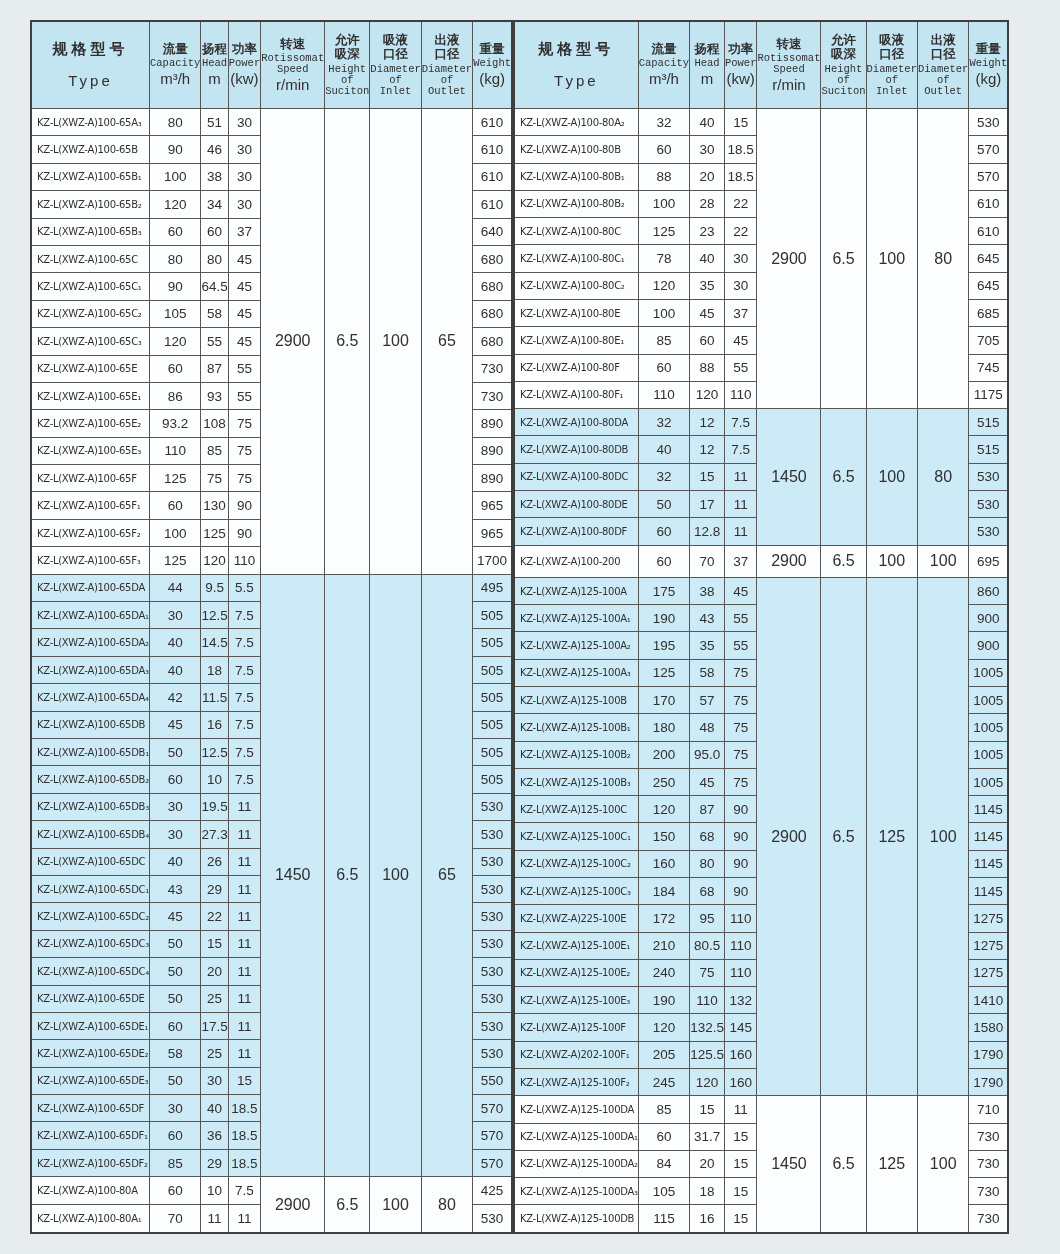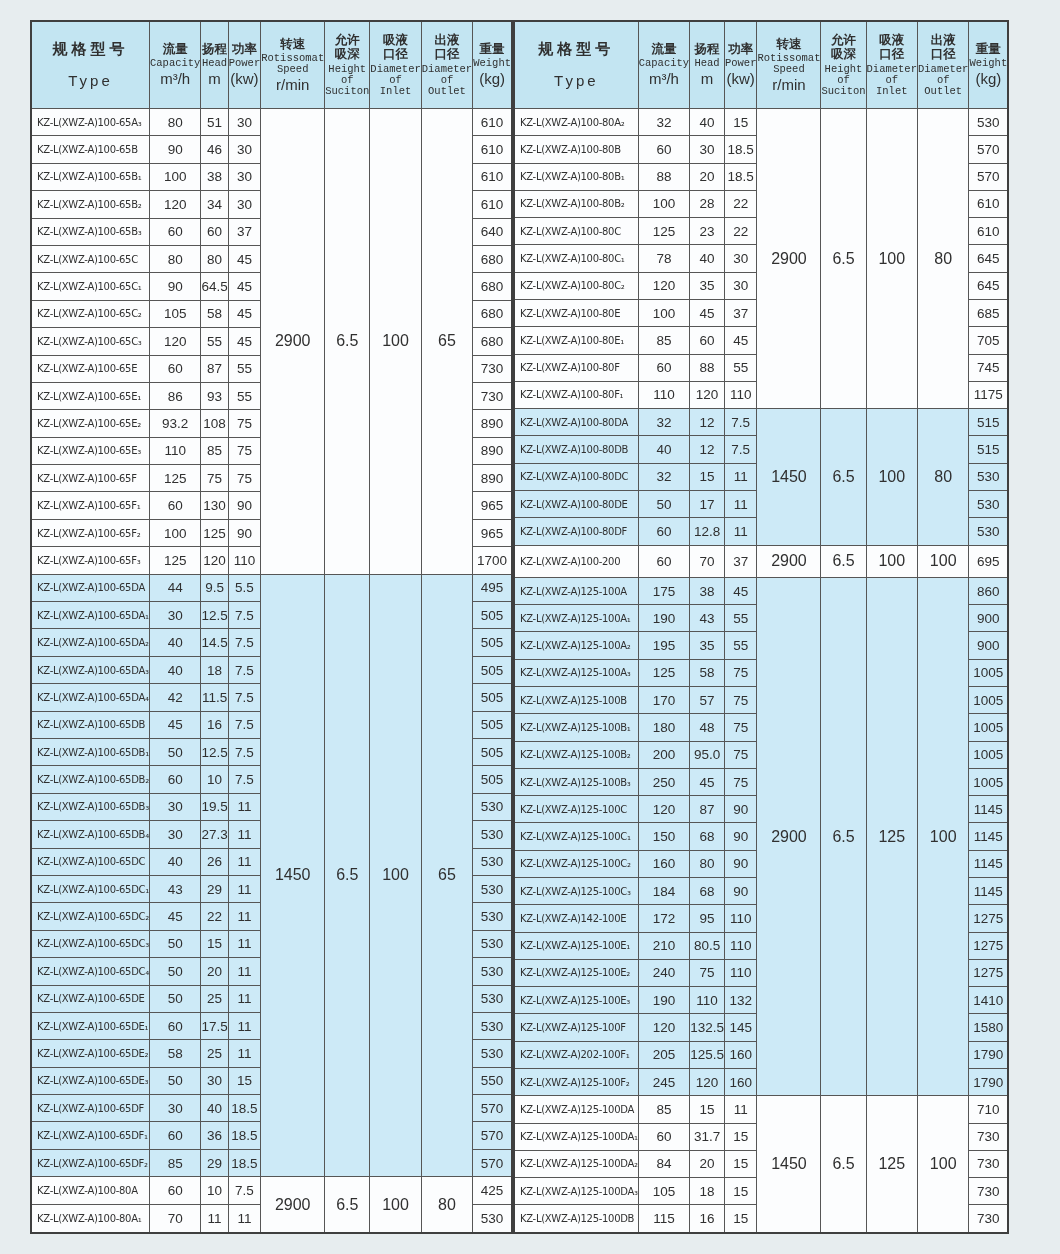--- a/index.html
+++ b/index.html
@@ -732,21 +732,21 @@
           <td>1145</td>
         </tr>
         <tr class="blue">
           <td class="model">KZ-L(XWZ-A)125-100C₃</td>
           <td>184</td>
           <td>68</td>
           <td>90</td>
           <td>1145</td>
         </tr>
         <tr class="blue">
-          <td class="model">KZ-L(XWZ-A)142-100E</td>
+          <td class="model">KZ-L(XWZ-A)225-100E</td>
           <td>172</td>
           <td>95</td>
           <td>110</td>
           <td>1275</td>
         </tr>
         <tr class="blue">
           <td class="model">KZ-L(XWZ-A)125-100E₁</td>
           <td>210</td>
           <td>80.5</td>
           <td>110</td>

